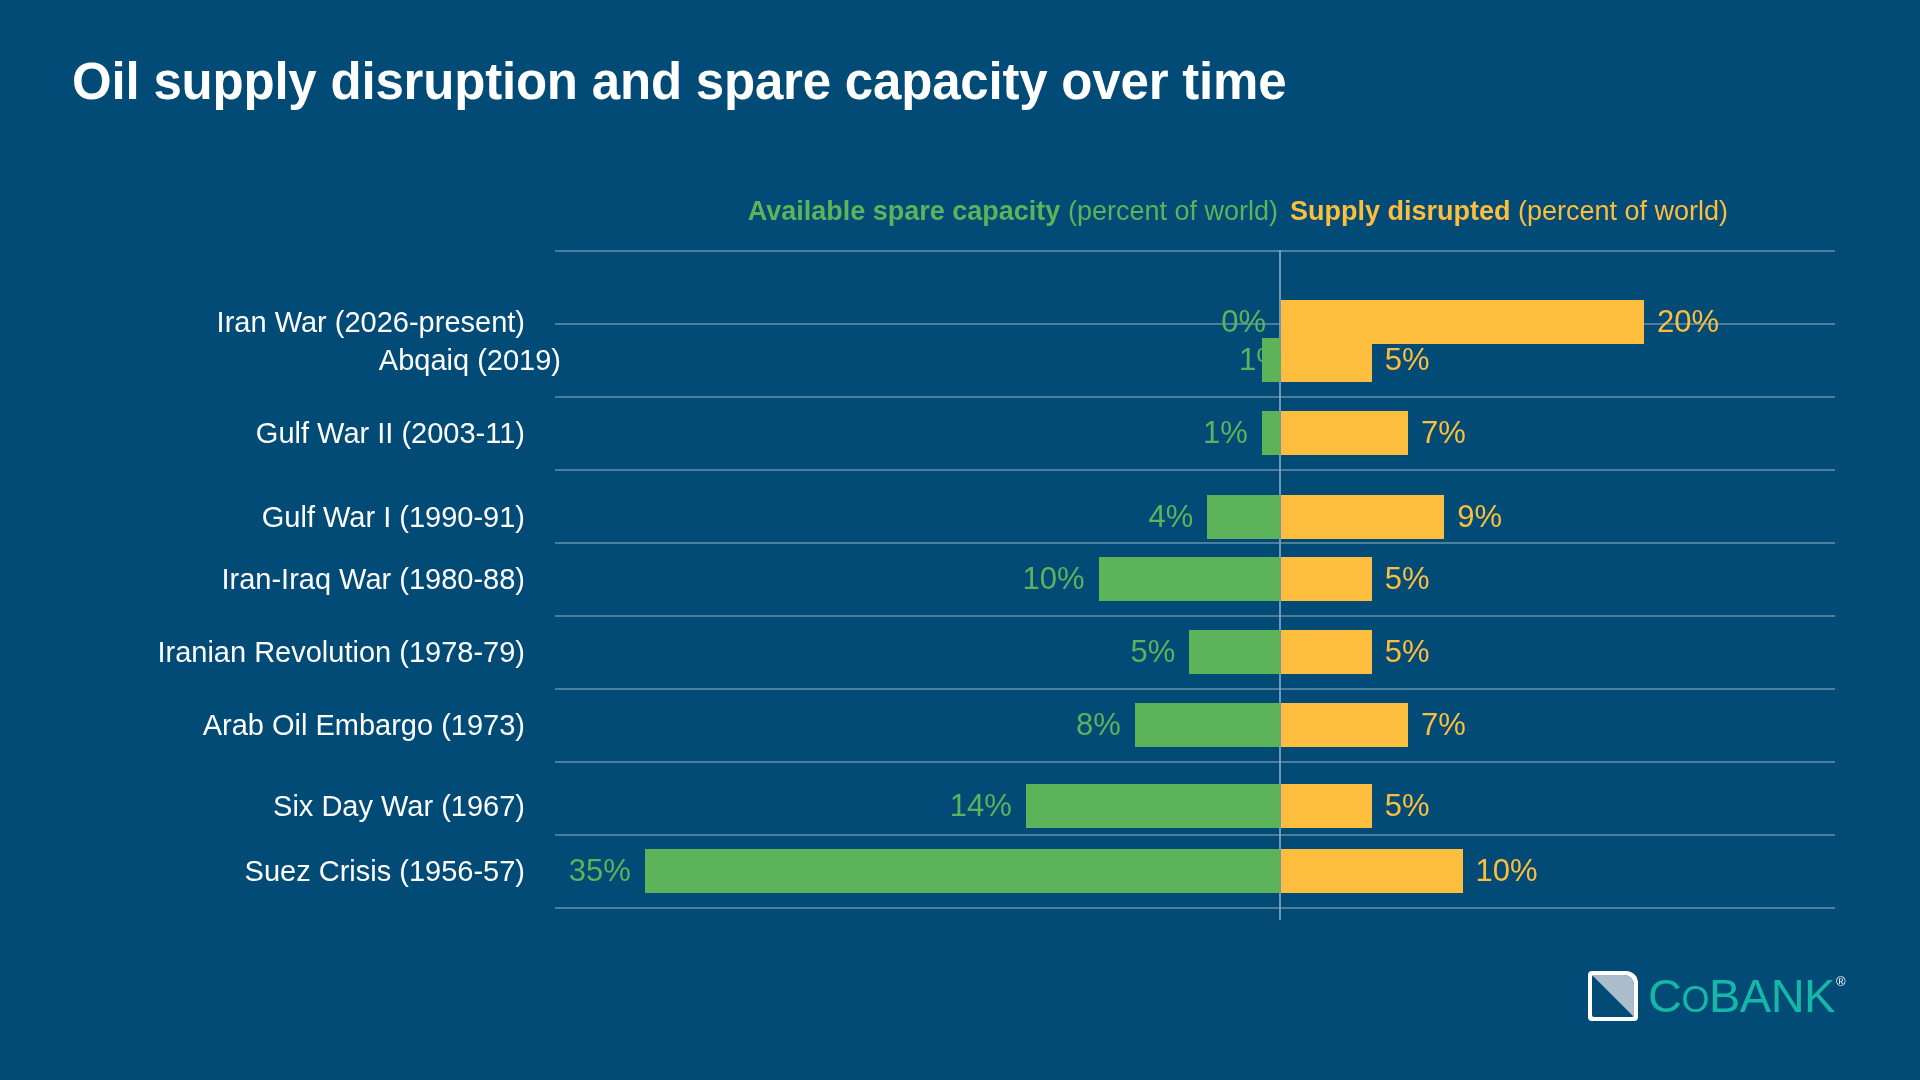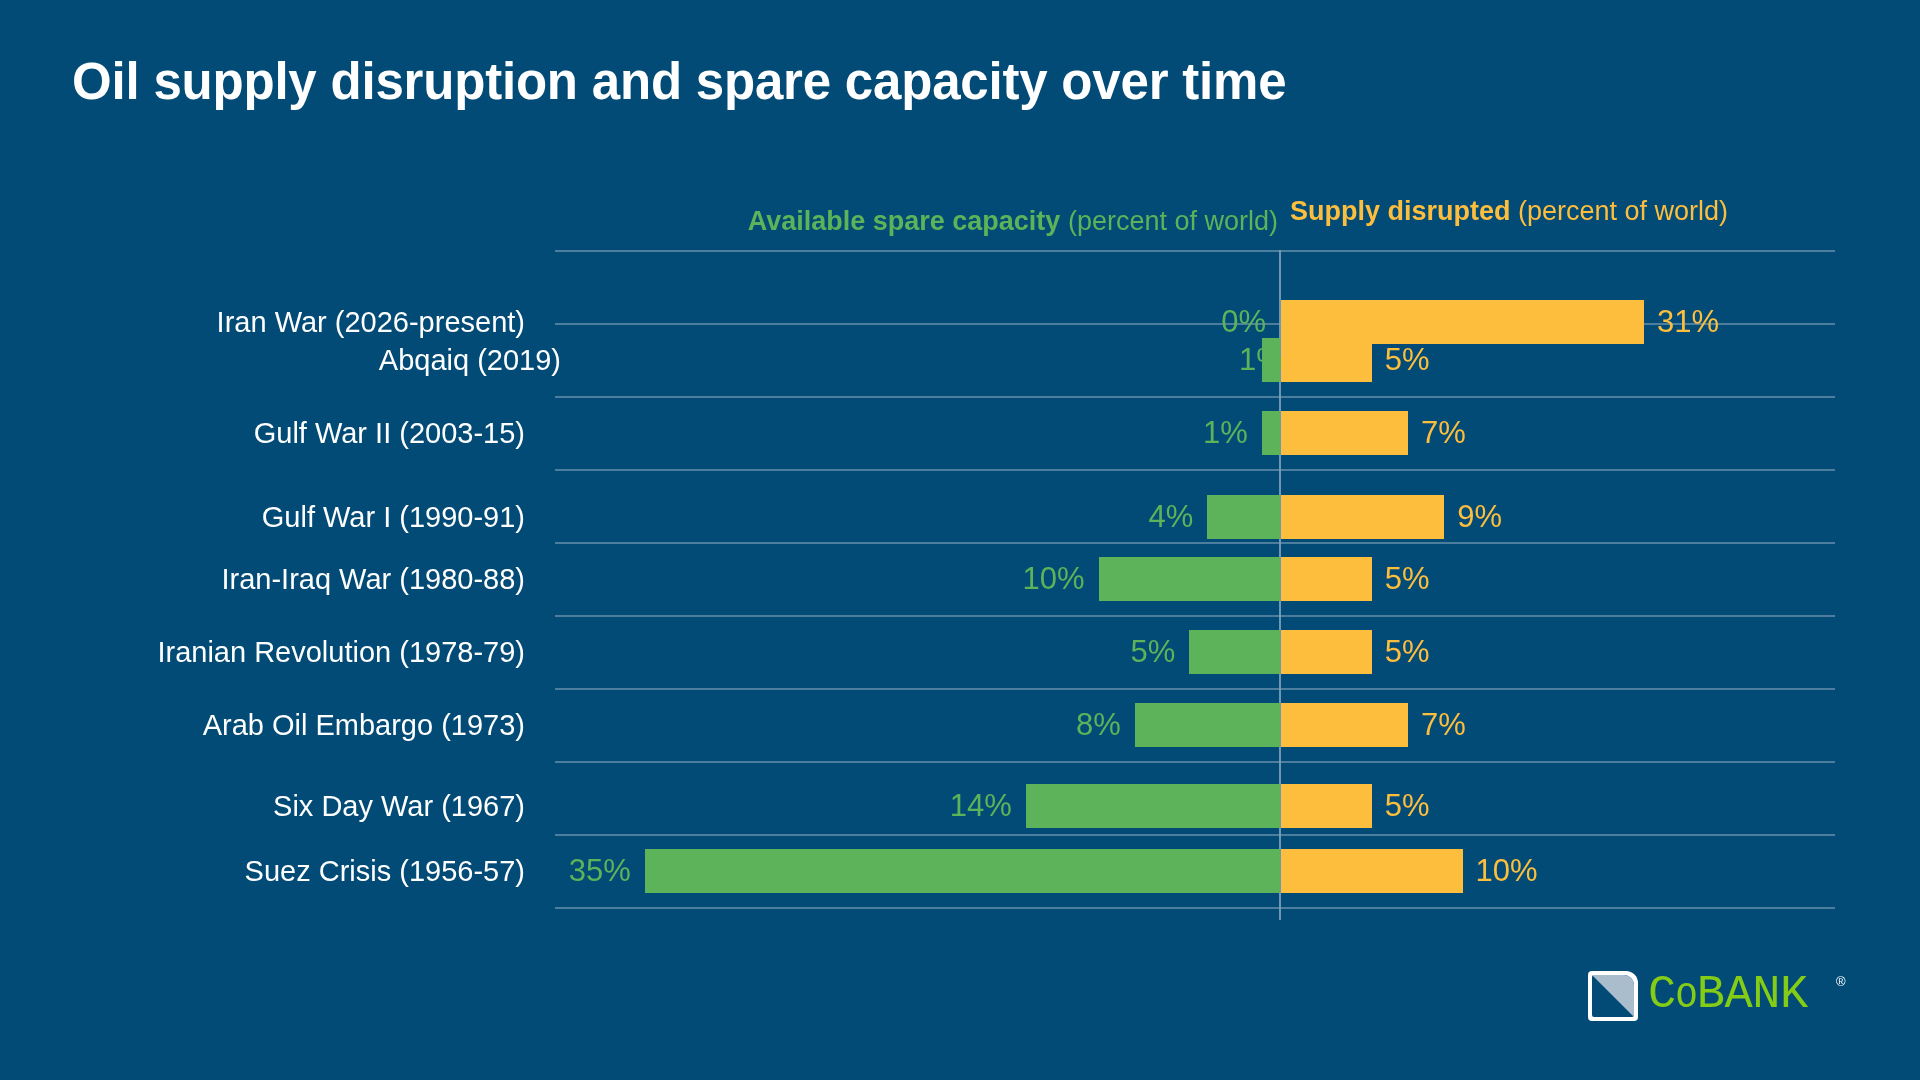--- a/index.html
+++ b/index.html
@@ -33,21 +33,21 @@
     left: 0;
     top: 196px;
     width: 1920px;
     height: 36px;
     font-size: 27px;
     white-space: nowrap;
   }
   .hdr-left {
     position: absolute;
     right: 642px;
-    top: 10px;
+    top: 0;
     text-align: center;
   }
   .hdr-right {
     position: absolute;
     left: 1290px;
     top: 0;
     text-align: center;
   }
   .hdr-strong-green { color: #5cb35a; font-weight: bold; }
   .hdr-sub-green    { color: #5cb35a; font-weight: normal; }
@@ -172,24 +172,24 @@
     left: 0; top: 0;
     width: 0; height: 0;
     border-left: 42px solid transparent;
     border-top: 42px solid #a9bdcc;
   }
   .logo-text {
     position: absolute;
     left: 60px;
     top: 0;
     font-size: 47px;
-    color: #84cc16;
+    color: #14b8a6;
     letter-spacing: -0.5px;
     white-space: nowrap;
-    font-family: Liberation Mono, monospace;
+    font-family: Liberation Sans, sans-serif;
   }
   .logo-text .lt-c   { font-size: 47px; }
   .logo-text .lt-o   { font-size: 36px; }
   .logo-text .lt-ban { font-size: 47px; }
   .logo-reg {
     position: absolute;
     left: 248px;
     top: 6px;
     font-size: 13px;
     color: #ffffff;
@@ -224,31 +224,31 @@
       <div class="gridline" style="top: 511px;"></div>
       <div class="gridline" style="top: 584px;"></div>
       <div class="gridline" style="top: 657px;"></div>
     </div>
   <div class="axis-line"></div>
   <div id="rows-container">
       <div class="row" style="top: 0px; margin-top: 35px;">
         <div class="row-label">Iran War (2026-present)</div>
         <div class="val-green" style="right: 654px;">0%</div>
         <div class="bar-gold" style="width: 363px;"></div>
-        <div class="val-gold" style="left: 1657px;">31%</div>
+        <div class="val-gold" style="left: 1657px;">20%</div>
       </div>
       <div class="row" style="top: 73px; padding-left: 36px;">
         <div class="row-label">Abqaiq (2019)</div>
         <div class="bar-green" style="left: 1261.85px; width: 18.15px;"></div>
         <div class="val-green" style="right: 672.15px;">1%</div>
         <div class="bar-gold" style="width: 90.75px;"></div>
         <div class="val-gold" style="left: 1384.75px;">5%</div>
       </div>
       <div class="row" style="top: 146px;">
-        <div class="row-label">Gulf War II (2003-15)</div>
+        <div class="row-label">Gulf War II (2003-11)</div>
         <div class="bar-green" style="left: 1261.85px; width: 18.15px;"></div>
         <div class="val-green" style="right: 672.15px;">1%</div>
         <div class="bar-gold" style="width: 127.05px;"></div>
         <div class="val-gold" style="left: 1421.05px;">7%</div>
       </div>
       <div class="row" style="top: 230px;">
         <div class="row-label">Gulf War I (1990-91)</div>
         <div class="bar-green" style="left: 1207.4px; width: 72.6px;"></div>
         <div class="val-green" style="right: 726.6px;">4%</div>
         <div class="bar-gold" style="width: 163.35px;"></div>

